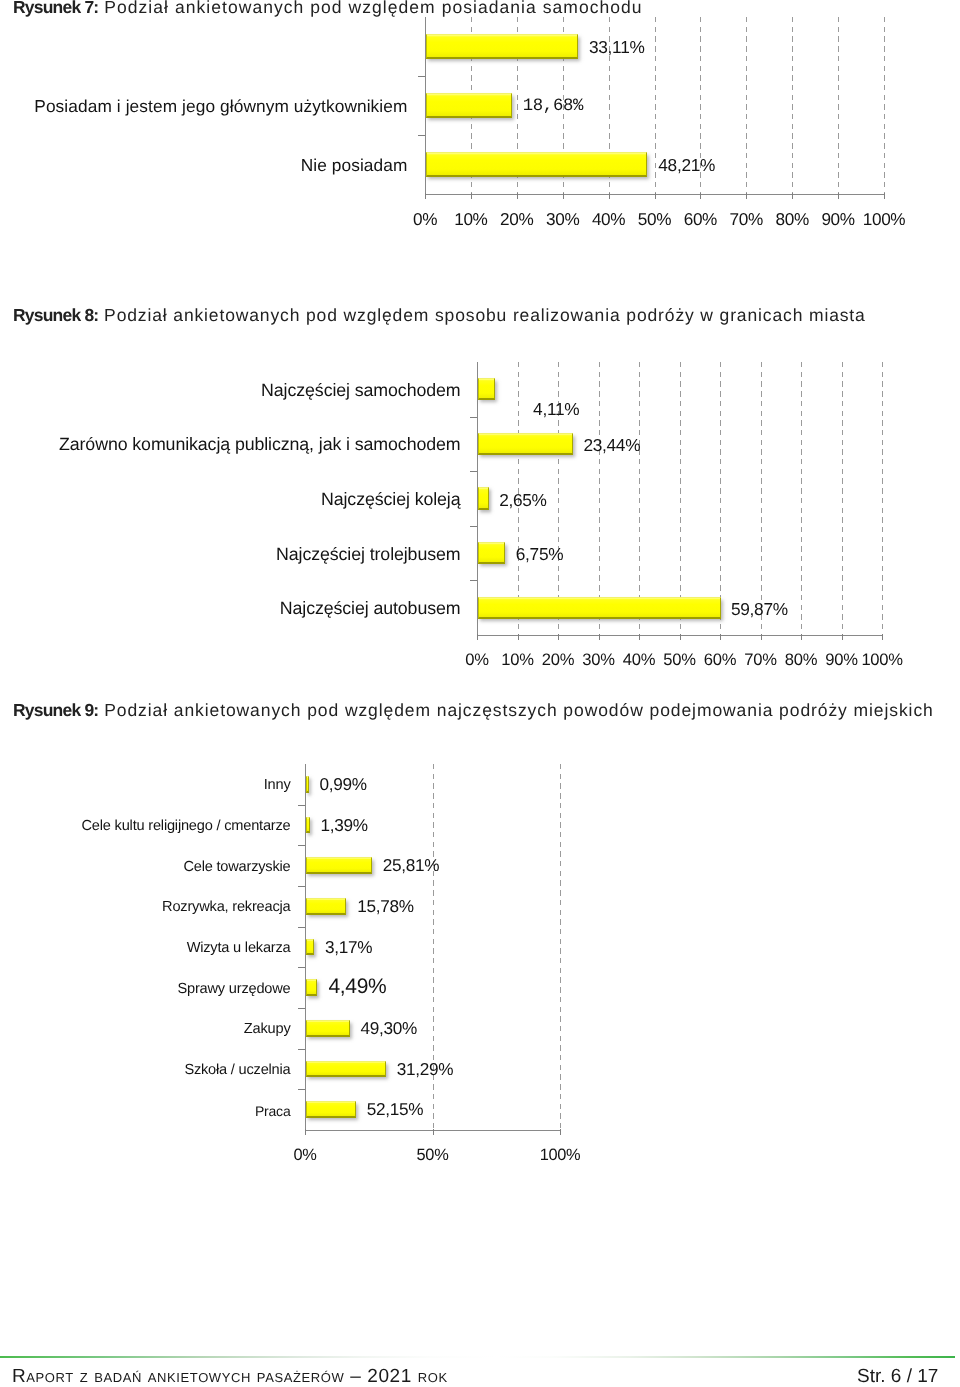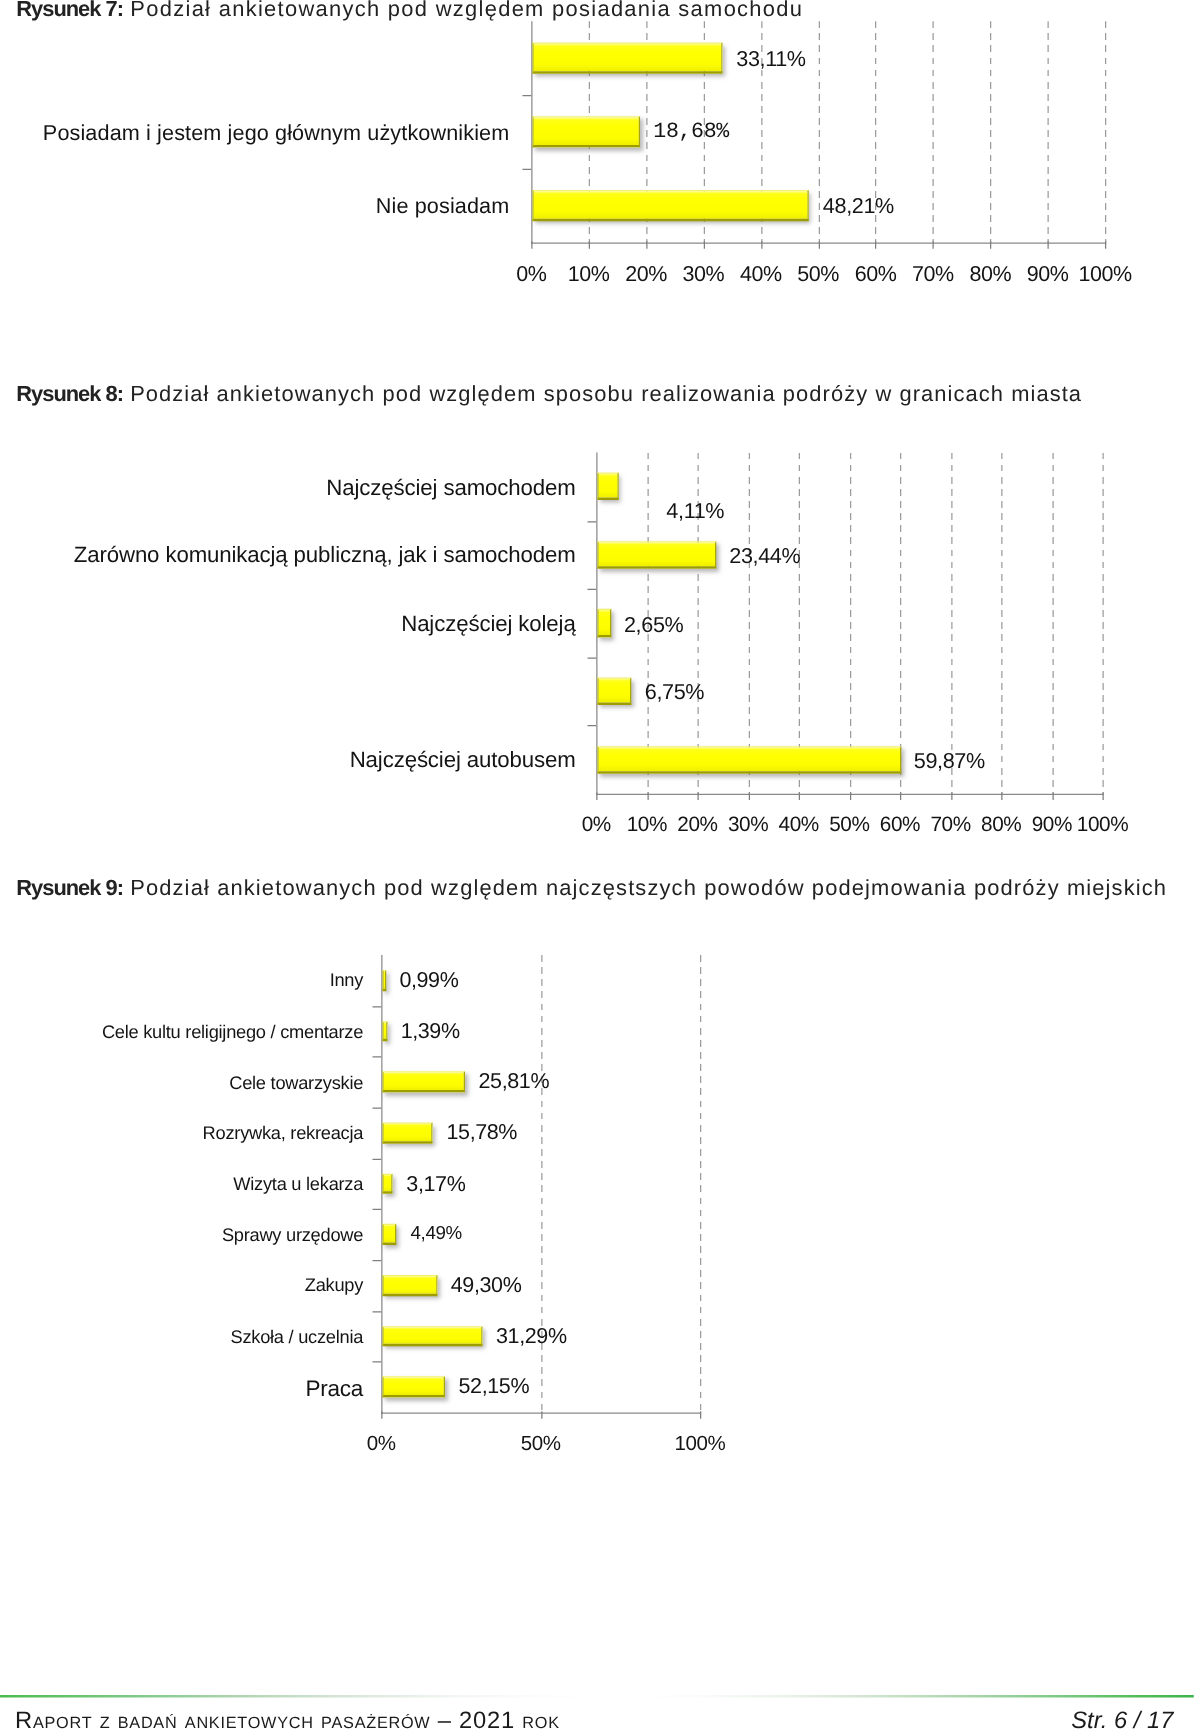--- a/index.html
+++ b/index.html
@@ -46,21 +46,21 @@
   .footer-rule{position:absolute;left:0;top:1356px;width:955px;height:2px;
        background:linear-gradient(to right,
          #4abb4e 0%, #55be58 2%, #7ac884 10.5%, #b6d6b6 21%,
          #dee9df 31%, #f2f6f2 38%, #fcfdfc 45%, #ffffff 52%,
          #fbfdfb 58%, #eaf2e9 66%, #d0e4ce 73%, #a6d4a8 82%,
          #7ac884 89%, #55bd58 95%, #3cb34a 100%);}
   .footer-left{position:absolute;left:12px;top:1367px;color:#1a1a1a;
        font-family:"Liberation Sans",sans-serif;font-size:19px;line-height:19px;
        font-variant:small-caps;letter-spacing:0.6px;}
   .footer-right{position:absolute;left:857px;top:1367px;color:#1a1a1a;
-       font-family:"Liberation Sans",sans-serif;font-size:19px;line-height:19px;font-style:italic;}
+       font-family:"Liberation Sans",sans-serif;font-size:19px;line-height:19px;}
 </style>
 </head>
 <body>
 
 <div class="figure">
 <div class="caption" style="top:-2.5px;font-size:17.5px;letter-spacing:1.05px;"><b style="font-size:17.5px;letter-spacing:-0.8px;">Rysunek 7:</b><span> Podział ankietowanych pod względem posiadania samochodu</span></div>
 <div class="chart">
   <div class="gridline" style="left:470.9px;top:17px;height:177px;"></div>
   <div class="gridline" style="left:516.8px;top:17px;height:177px;"></div>
   <div class="gridline" style="left:562.7px;top:17px;height:177px;"></div>
@@ -141,20 +141,21 @@
   <div class="vallab" style="left:505.1px;top:409px;font-size:17.3px;letter-spacing:-0.3px;margin-left:28px;">4,11%</div>
   <div class="catlab" style="left:30.5px;width:430px;top:389.8px;font-size:17.8px;line-height:22.5px;letter-spacing:-0.1px;">Najczęściej samochodem</div>
   <div class="bar" style="left:477.5px;top:432.8px;width:95.4px;height:22.3px;"></div>
   <div class="vallab" style="left:583.4px;top:444.9px;font-size:17.3px;letter-spacing:-0.3px;">23,44%</div>
   <div class="catlab" style="left:30.5px;width:430px;top:444.4px;font-size:17.8px;line-height:22.5px;letter-spacing:-0.1px;">Zarówno komunikacją publiczną, jak i samochodem</div>
   <div class="bar" style="left:477.5px;top:487.3px;width:11.2px;height:22.3px;"></div>
   <div class="vallab" style="left:499.2px;top:499.5px;font-size:17.3px;letter-spacing:-0.3px;">2,65%</div>
   <div class="catlab" style="left:30.5px;width:430px;top:499.0px;font-size:17.8px;line-height:22.5px;letter-spacing:-0.1px;">Najczęściej koleją</div>
   <div class="bar" style="left:477.5px;top:541.9px;width:27.8px;height:22.3px;"></div>
   <div class="vallab" style="left:515.8px;top:554.1px;font-size:17.3px;letter-spacing:-0.3px;">6,75%</div>
+  <div class="catlab" style="left:30.5px;width:430px;top:553.6px;font-size:17.8px;line-height:22.5px;letter-spacing:-0.1px;">Najczęściej trolejbusem</div>
   <div class="bar" style="left:477.5px;top:596.5px;width:243.0px;height:22.3px;"></div>
   <div class="vallab" style="left:731.0px;top:608.7px;font-size:17.3px;letter-spacing:-0.3px;">59,87%</div>
   <div class="catlab" style="left:30.5px;width:430px;top:608.2px;font-size:17.8px;line-height:22.5px;letter-spacing:-0.1px;">Najczęściej autobusem</div>
   <div class="ticklab" style="left:447.0px;top:650px;width:60px;font-size:16.6px;letter-spacing:-0.32px;">0%</div>
   <div class="ticklab" style="left:487.5px;top:650px;width:60px;font-size:16.6px;letter-spacing:-0.32px;">10%</div>
   <div class="ticklab" style="left:528.0px;top:650px;width:60px;font-size:16.6px;letter-spacing:-0.32px;">20%</div>
   <div class="ticklab" style="left:568.5px;top:650px;width:60px;font-size:16.6px;letter-spacing:-0.32px;">30%</div>
   <div class="ticklab" style="left:609.0px;top:650px;width:60px;font-size:16.6px;letter-spacing:-0.32px;">40%</div>
   <div class="ticklab" style="left:649.5px;top:650px;width:60px;font-size:16.6px;letter-spacing:-0.32px;">50%</div>
   <div class="ticklab" style="left:690.0px;top:650px;width:60px;font-size:16.6px;letter-spacing:-0.32px;">60%</div>
@@ -191,31 +192,31 @@
   <div class="bar" style="left:305.5px;top:857.4px;width:66.3px;height:16.5px;"></div>
   <div class="vallab" style="left:382.8px;top:865.2px;font-size:17.2px;letter-spacing:-0.3px;">25,81%</div>
   <div class="catlab" style="left:40.5px;width:250px;top:866.7px;font-size:14.6px;line-height:18px;letter-spacing:-0.2px;">Cele towarzyskie</div>
   <div class="bar" style="left:305.5px;top:898.1px;width:40.7px;height:16.5px;"></div>
   <div class="vallab" style="left:357.2px;top:905.8px;font-size:17.2px;letter-spacing:-0.3px;">15,78%</div>
   <div class="catlab" style="left:40.5px;width:250px;top:907.3px;font-size:14.6px;line-height:18px;letter-spacing:-0.2px;">Rozrywka, rekreacja</div>
   <div class="bar" style="left:305.5px;top:938.8px;width:8.6px;height:16.5px;"></div>
   <div class="vallab" style="left:325.1px;top:946.5px;font-size:17.2px;letter-spacing:-0.3px;">3,17%</div>
   <div class="catlab" style="left:40.5px;width:250px;top:948.0px;font-size:14.6px;line-height:18px;letter-spacing:-0.2px;">Wizyta u lekarza</div>
   <div class="bar" style="left:305.5px;top:979.4px;width:11.9px;height:16.5px;"></div>
-  <div class="vallab" style="left:328.4px;top:987.2px;font-size:15px;letter-spacing:-0.3px;text-align:center;">4,49%</div>
+  <div class="vallab" style="left:328.4px;top:987.2px;font-size:21px;letter-spacing:-0.3px;text-align:center;">4,49%</div>
   <div class="catlab" style="left:40.5px;width:250px;top:988.7px;font-size:14.6px;line-height:18px;letter-spacing:-0.2px;">Sprawy urzędowe</div>
   <div class="bar" style="left:305.5px;top:1020.1px;width:44.1px;height:16.5px;"></div>
   <div class="vallab" style="left:360.6px;top:1027.8px;font-size:17.2px;letter-spacing:-0.3px;">49,30%</div>
   <div class="catlab" style="left:40.5px;width:250px;top:1029.3px;font-size:14.6px;line-height:18px;letter-spacing:-0.2px;">Zakupy</div>
   <div class="bar" style="left:305.5px;top:1060.7px;width:80.3px;height:16.5px;"></div>
   <div class="vallab" style="left:396.8px;top:1068.5px;font-size:17.2px;letter-spacing:-0.3px;">31,29%</div>
   <div class="catlab" style="left:40.5px;width:250px;top:1070.0px;font-size:14.6px;line-height:18px;letter-spacing:-0.2px;">Szkoła / uczelnia</div>
   <div class="bar" style="left:305.5px;top:1101.4px;width:50.3px;height:16.5px;"></div>
   <div class="vallab" style="left:366.8px;top:1109.2px;font-size:17.2px;letter-spacing:-0.3px;">52,15%</div>
-  <div class="catlab" style="left:40.5px;width:250px;top:1110.7px;font-size:18px;line-height:18px;letter-spacing:-0.2px;">Praca</div>
+  <div class="catlab" style="left:40.5px;width:250px;top:1110.7px;font-size:14px;line-height:18px;letter-spacing:-0.2px;">Praca</div>
   <div class="ticklab" style="left:275.0px;top:1146px;width:60px;font-size:16.4px;letter-spacing:-0.3px;">0%</div>
   <div class="ticklab" style="left:402.5px;top:1146px;width:60px;font-size:16.4px;letter-spacing:-0.3px;">50%</div>
   <div class="ticklab" style="left:530.0px;top:1146px;width:60px;font-size:16.4px;letter-spacing:-0.3px;">100%</div>
 </div>
 </div>
 
 <div class="footer-rule"></div>
 <div class="footer-left">Raport z badań ankietowych pasażerów – 2021 rok</div>
 <div class="footer-right">Str. 6 / 17</div>
 

